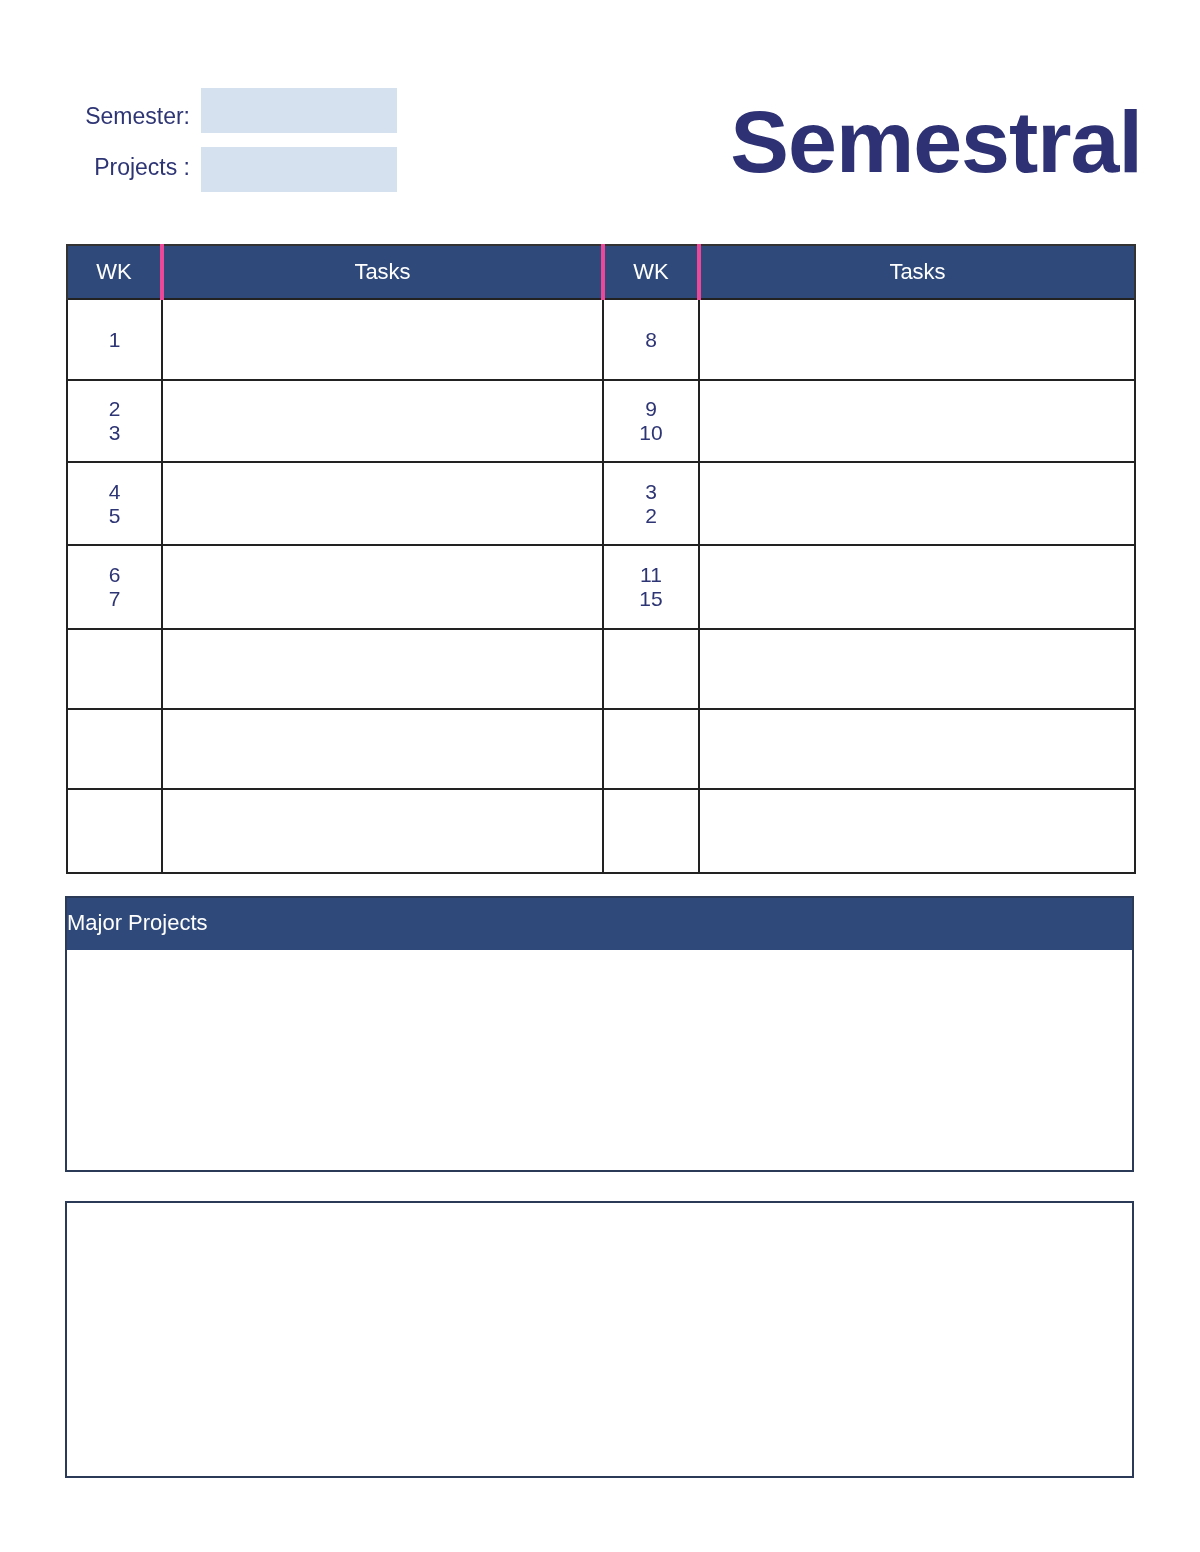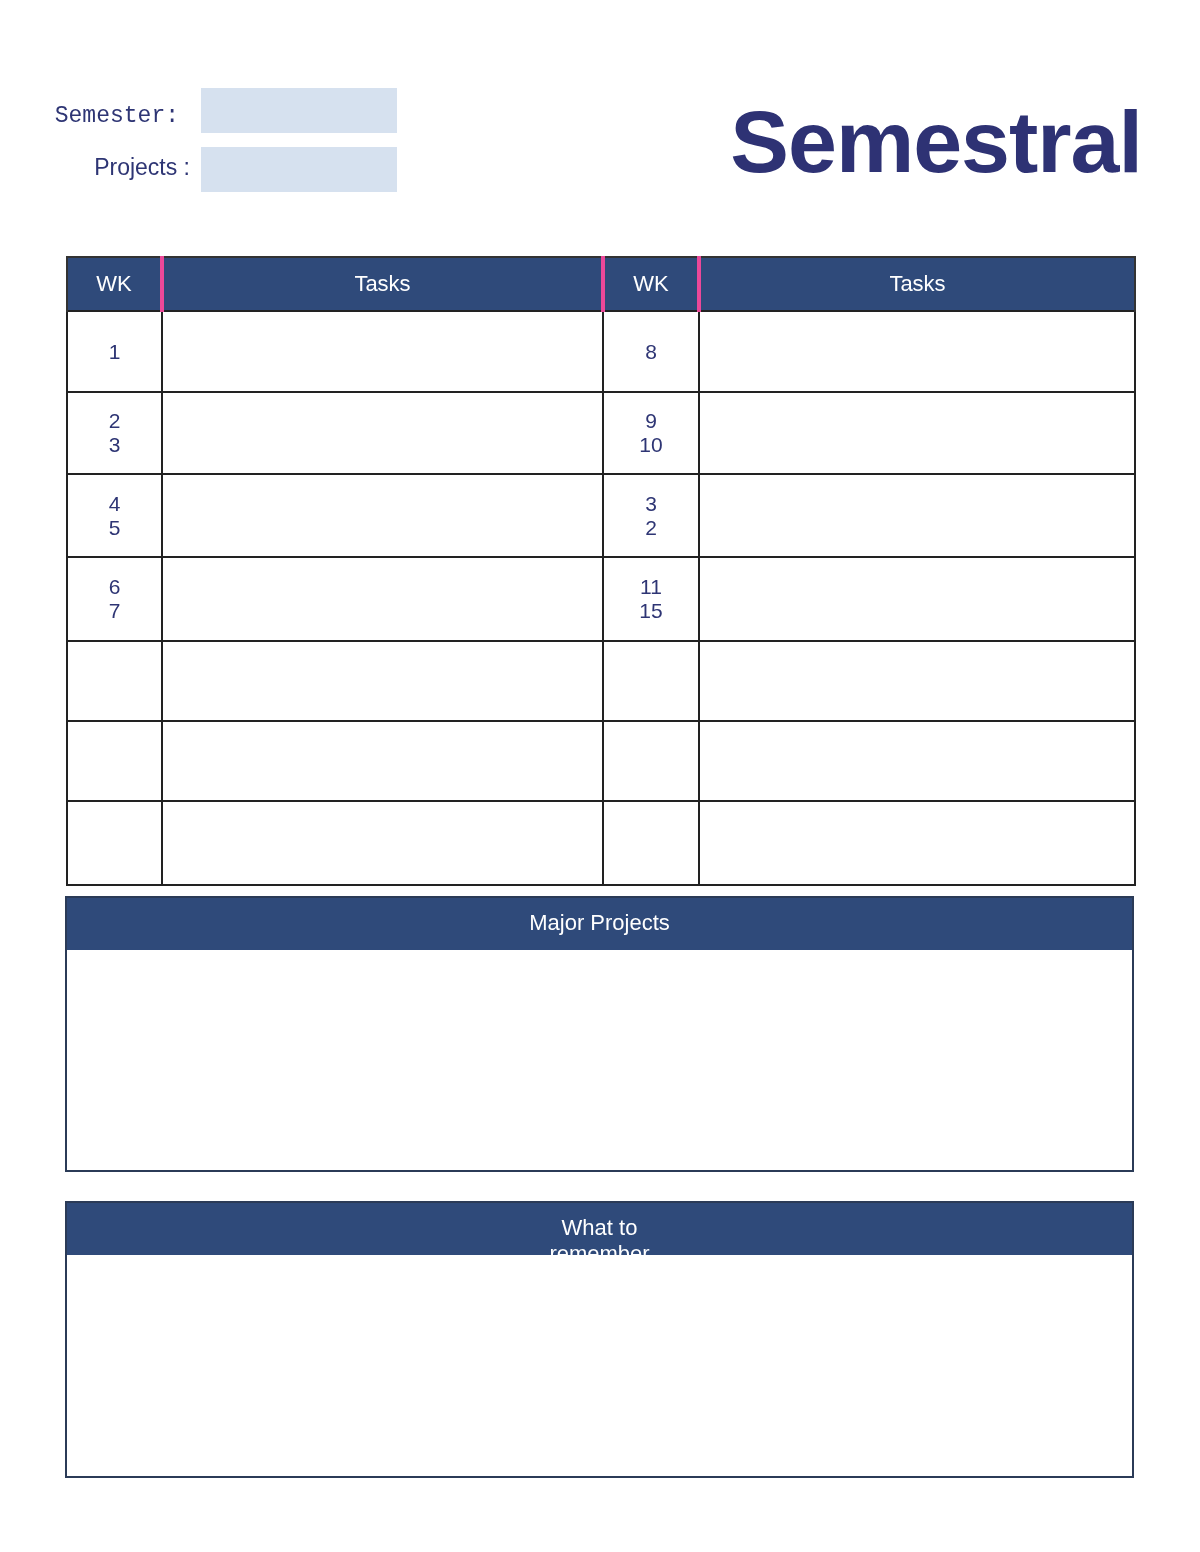--- a/index.html
+++ b/index.html
@@ -1,32 +1,32 @@
 <!DOCTYPE html>
 <html><head>
 <meta charset="utf-8">
 <style>
   html, body { margin:0; padding:0; background:#ffffff; }
   body { width:1200px; height:1552px; position:relative; font-family:"Liberation Sans", sans-serif; overflow:hidden; }
   .label { position:absolute; color:#2e3574; font-size:23px; text-align:right; }
   .field { position:absolute; background:#d6e1ef; border:none; }
   .title { position:absolute; right:58px; top:98px; color:#2e3274; font-size:88px; font-weight:bold; letter-spacing:-1px; font-family:Liberation Sans, sans-serif; line-height:1; }
-  table.wk { position:absolute; left:66px; top:256px; width:1068px; border-collapse:collapse; table-layout:fixed;border-radius:13px; }
+  table.wk { position:absolute; left:66px; top:244px; width:1068px; border-collapse:collapse; table-layout:fixed;border-radius:13px; }
   table.wk th { background:#2f4a7a; color:#ffffff; font-weight:normal; font-size:22px; height:52px; border-left:4px solid #ec4899; border-top:2px solid #333; padding:0; }
   table.wk th:first-child { border-left:2px solid #333; }
   table.wk th:last-child { border-right:2px solid #333; }
   table.wk td { border:2px solid #222; padding:0; vertical-align:middle; text-align:center; color:#2e3574; font-size:21px; }
   .wkcell { display:flex; flex-direction:column; justify-content:space-around; height:100%; }
   .box { position:absolute; left:65px; width:1069px; border:2px solid #2b3b57; box-sizing:border-box; }
-  .box .head { background:#2f4a7a; color:#ffffff; font-size:22px; text-align:center; height:52px; overflow:hidden; line-height:1.2; padding-top:12px; box-sizing:border-box; }
+  .box .head { background:#2f4a7a; color:#ffffff; font-size:22px; text-align:left; height:52px; overflow:hidden; line-height:1.2; padding-top:12px; box-sizing:border-box; }
 </style>
 </head>
 <body>
 
-<div class="label" style="left:49px;top:103px;width:130px;font-family:Liberation Mono, monospace;">Semester:</div>
+<div class="label" style="left:60px;top:103px;width:130px;">Semester:</div>
 <div class="field" style="left:201px;top:88px;width:196px;height:45px;"></div>
 <div class="label" style="left:60px;top:154px;width:130px;">Projects :</div>
 <div class="field" style="left:201px;top:147px;width:196px;height:45px;"></div>
 
 <div class="title">Semestral</div>
 
 <table class="wk">
   <colgroup>
       <col style="width:95px">
       <col style="width:441px">
@@ -126,15 +126,14 @@
     </tr>
   </tbody>
 </table>
 
 <div class="box" style="top:896px;height:276px;">
   <div class="head">Major Projects</div>
   <div style="height:220px;"></div>
 </div>
 
 <div class="box" style="top:1201px;height:277px;">
-  <div class="head" style="padding:12px 450px 0;">What to remember</div>
   <div style="height:221px;"></div>
 </div>
 
 </body></html>

